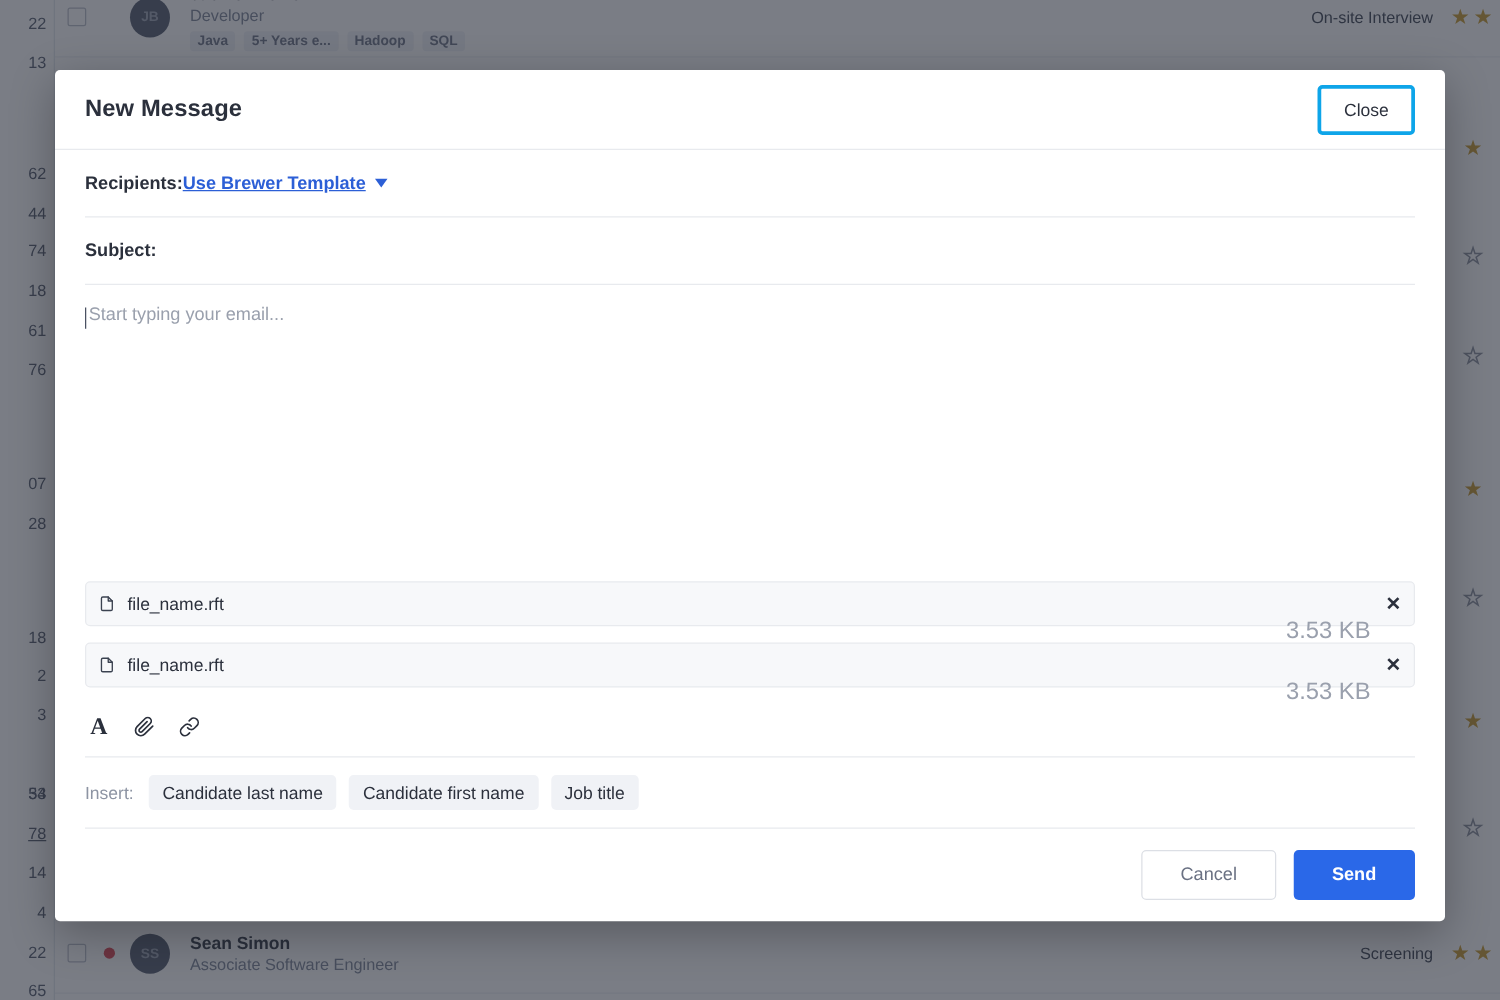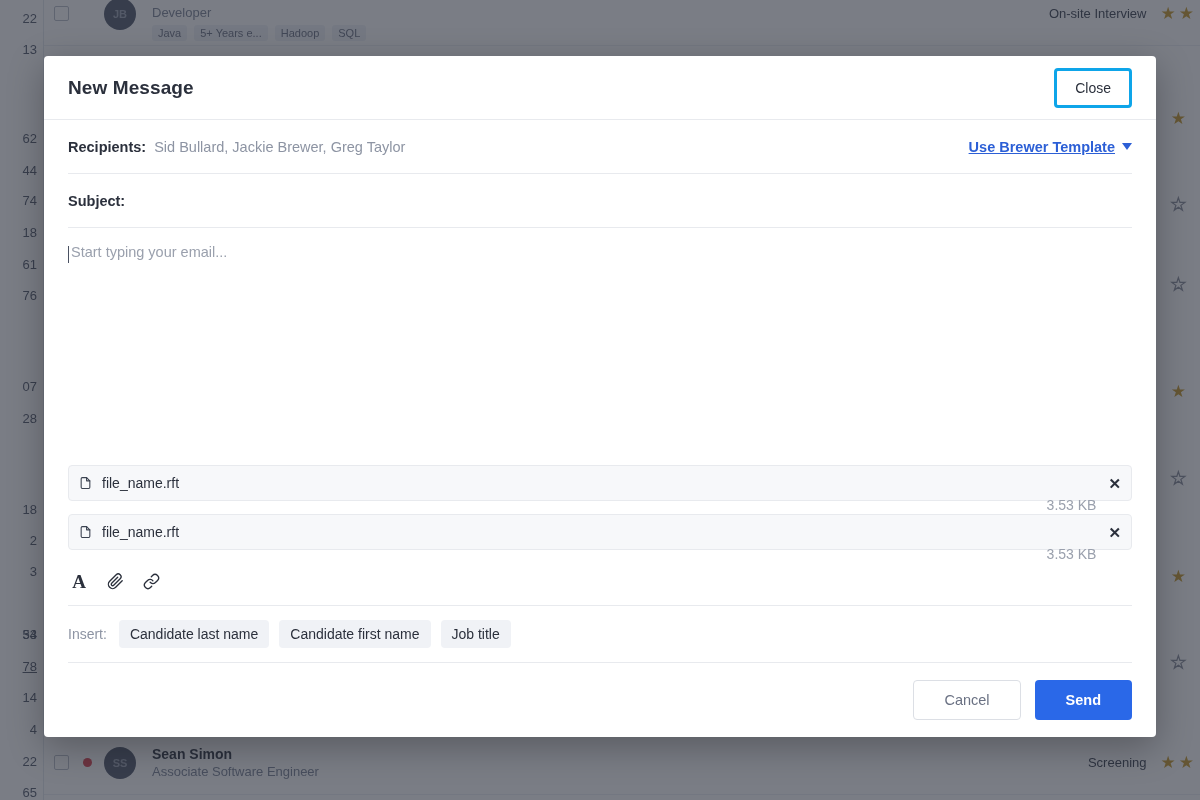--- a/index.html
+++ b/index.html
@@ -67,21 +67,21 @@
     font-weight: bold;
     display: flex;
     align-items: center;
     justify-content: center;
     margin-left: 12px;
     flex: 0 0 auto;
   }
   .bg-person { margin-left: 16px; flex: 1 1 auto; min-width: 0; }
   .bg-name { font-size: 14px; color: #2e3440; font-weight: 600; line-height: 18px; }
   .bg-role { font-size: 13px; color: #7b8496; line-height: 18px; }
-  .bg-tags { margin-top: 3px; display: flex; gap: 7px; }
+  .bg-tags { margin-top: 3px; display: flex; gap: 7px; font-weight: bold; }
   .bg-tag {
     font-size: 11px;
     color: #6a7183;
     background: #f0f2f6;
     border-radius: 3px;
     padding: 2px 6px;
     white-space: nowrap;
   }
   .bg-status {
     font-size: 13px;
@@ -250,21 +250,21 @@
     flex: 0 0 auto;
     margin-right: 10px;
     color: #3b4250;
   }
   .attach-name {
     font-size: 14px;
     color: #2b303c;
     flex: 1 1 auto;
   }
   .attach-size {
-    font-size: 14px;
+    font-size: 19px;
     color: #9aa0ad;
     margin-right: 12px;
     white-space: nowrap;
     margin-top: 44px;
   }
   .attach-remove {
     font-size: 15px;
     font-weight: bold;
     color: #2b303c;
     cursor: pointer;
@@ -430,21 +430,20 @@
 
 <div id="modal">
 
   <div class="modal-header">
     <div class="modal-title">New Message</div>
     <button class="close-btn">Close</button>
   </div>
 
   <div class="recipients-row">
     <span class="recipients-label">Recipients:</span>
-    <span class="recipients-value">Sid Bullard, Jackie Brewer, Greg Taylor</span>
     <span class="template-link-wrap">
       <span class="template-link">Use Brewer Template</span>
       <span class="caret-down"></span>
     </span>
   </div>
 
   <div class="subject-row">
     <span class="subject-label">Subject:</span>
     <input class="subject-value" type="text" value="" style="">
   </div>

